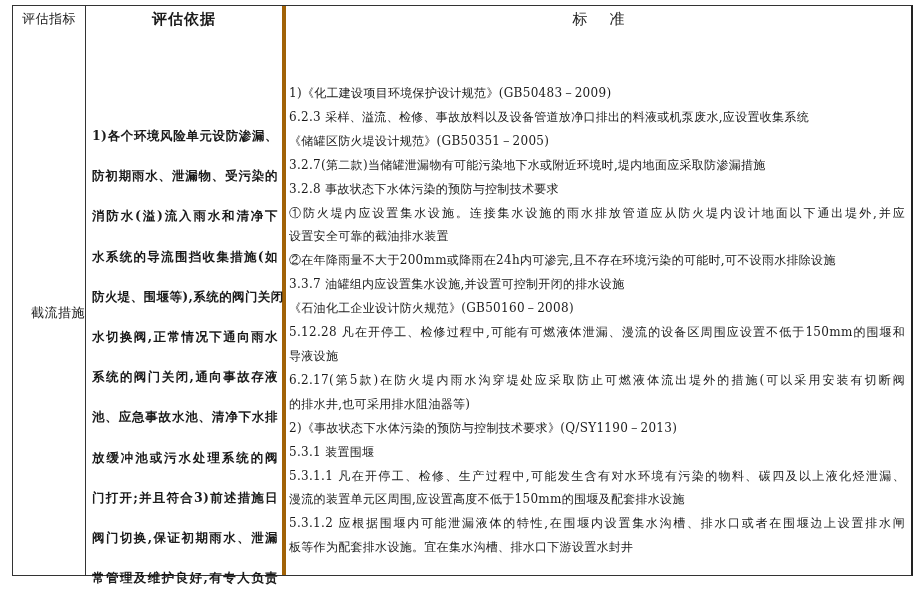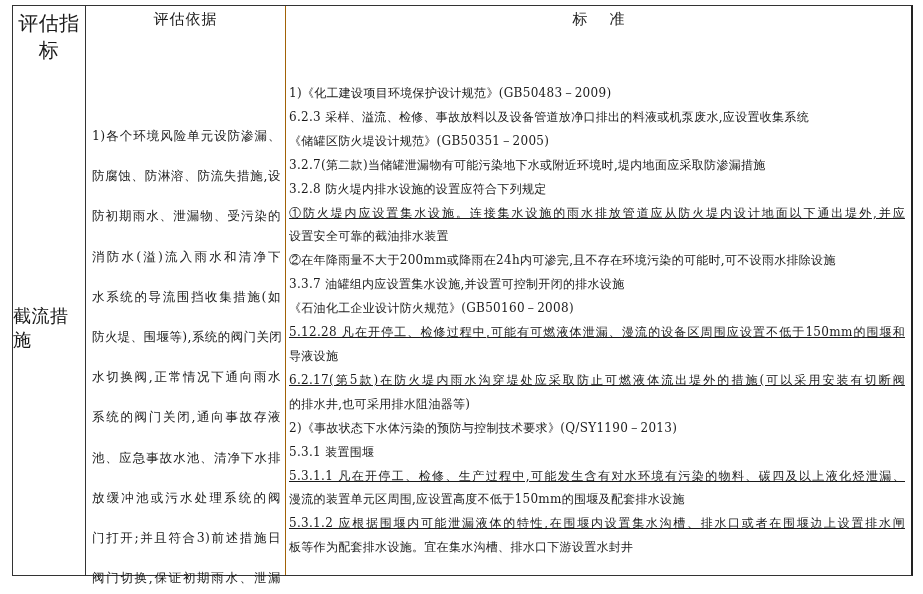--- a/index.html
+++ b/index.html
@@ -6,51 +6,50 @@
   body { width: 923px; height: 594px; position: relative; overflow: hidden;
          font-family: "DejaVu Serif", "Liberation Serif", serif; color: #1a1a1a; }
   .table {
     position: absolute; left: 12px; top: 5px; width: 901px; height: 571px;
     border-top: 1.5px solid #333; border-bottom: 1.5px solid #333;
     border-left: 1.5px solid #333; border-right: 2.5px solid #222;
     box-sizing: border-box;
   }
   .col { position: absolute; top: 0; bottom: 0; box-sizing: border-box; }
   .col1 { left: 0; width: 73px; border-right: 1px solid #333; }
-  .col2 { left: 73px; width: 200px; border-right: 1px solid #a16207; }
+  .col2 { left: 73px; width: 200px; border-right: 4px solid #a16207; font-weight: bold; }
   .col3 { left: 273px; right: 0; }
   .hdr { position: absolute; top: 4px; left: 0; right: 0; text-align: center;
          font-size: 15px; letter-spacing: 1px; }
-  .col1 .hdr { font-size: 20px; letter-spacing: 0.5px; }
+  .col1 .hdr { font-size: 13px; letter-spacing: 0.5px; }
   .col3 .hdr { letter-spacing: 22px; padding-left: 22px; box-sizing: border-box; }
-  .indicator { position: absolute; top: 298px; left: 0; right: 0; text-align: left;
-               font-size: 18px; letter-spacing: 0.5px; }
+  .indicator { position: absolute; top: 298px; left: 0; right: 0; text-align: right;
+               font-size: 13px; letter-spacing: 0.5px; }
   .basis { position: absolute; top: 102px; left: 6px; right: 4px;
            font-size: 12.5px; line-height: 24.2px; text-align: justify;
            text-align-last: justify; letter-spacing: 0.4px; }
   .basis span { display: block; white-space: nowrap; text-align-last: justify; margin-top: 16px; }
   .basis span.last { text-align-last: left; }
   .standards { position: absolute; top: 76px; left: 3px; right: 6px;
                font-size: 12px; line-height: 23.9px; }
   .standards .line { display: block; white-space: nowrap; letter-spacing: 0.3px; }
-  .standards .line.just { text-align: justify; text-align-last: justify; text-decoration: underline; }
+  .standards .line.just { text-align: justify; text-align-last: justify; }
 </style>
 </head>
 <body>
 
 <div class="table">
   <div class="col col1">
     <div class="hdr">评估指标</div>
     <div class="indicator">截流措施</div>
   </div>
   <div class="col col2">
     <div class="hdr">评估依据</div>
     <div class="basis" id="basis">
         <span>1)各个环境风险单元设防渗漏、</span>
-        <span>防腐蚀、防淋溶、防流失措施,设</span>
         <span>防初期雨水、泄漏物、受污染的</span>
         <span>消防水(溢)流入雨水和清净下</span>
         <span>水系统的导流围挡收集措施(如</span>
         <span>防火堤、围堰等),系统的阀门关闭</span>
         <span>水切换阀,正常情况下通向雨水</span>
         <span>系统的阀门关闭,通向事故存液</span>
         <span>池、应急事故水池、清净下水排</span>
         <span>放缓冲池或污水处理系统的阀</span>
         <span>门打开;并且符合3)前述措施日</span>
         <span>阀门切换,保证初期雨水、泄漏</span>
@@ -58,21 +57,21 @@
         <span>物和受污染的消防水排入污水</span>
       </div>
   </div>
   <div class="col col3">
     <div class="hdr">标准</div>
     <div class="standards" id="standards">
         <span class="line">1)《化工建设项目环境保护设计规范》(GB50483－2009)</span>
         <span class="line">6.2.3 采样、溢流、检修、事故放料以及设备管道放净口排出的料液或机泵废水,应设置收集系统</span>
         <span class="line">《储罐区防火堤设计规范》(GB50351－2005)</span>
         <span class="line">3.2.7(第二款)当储罐泄漏物有可能污染地下水或附近环境时,堤内地面应采取防渗漏措施</span>
-        <span class="line">3.2.8 防火堤内排水设施的设置应符合下列规定</span>
+        <span class="line">3.2.8 事故状态下水体污染的预防与控制技术要求</span>
         <span class="line just">①防火堤内应设置集水设施。连接集水设施的雨水排放管道应从防火堤内设计地面以下通出堤外,并应</span>
         <span class="line">设置安全可靠的截油排水装置</span>
         <span class="line">②在年降雨量不大于200mm或降雨在24h内可渗完,且不存在环境污染的可能时,可不设雨水排除设施</span>
         <span class="line">3.3.7 油罐组内应设置集水设施,并设置可控制开闭的排水设施</span>
         <span class="line">《石油化工企业设计防火规范》(GB50160－2008)</span>
         <span class="line just">5.12.28 凡在开停工、检修过程中,可能有可燃液体泄漏、漫流的设备区周围应设置不低于150mm的围堰和</span>
         <span class="line">导液设施</span>
         <span class="line just">6.2.17(第5款)在防火堤内雨水沟穿堤处应采取防止可燃液体流出堤外的措施(可以采用安装有切断阀</span>
         <span class="line">的排水井,也可采用排水阻油器等)</span>
         <span class="line">2)《事故状态下水体污染的预防与控制技术要求》(Q/SY1190－2013)</span>

